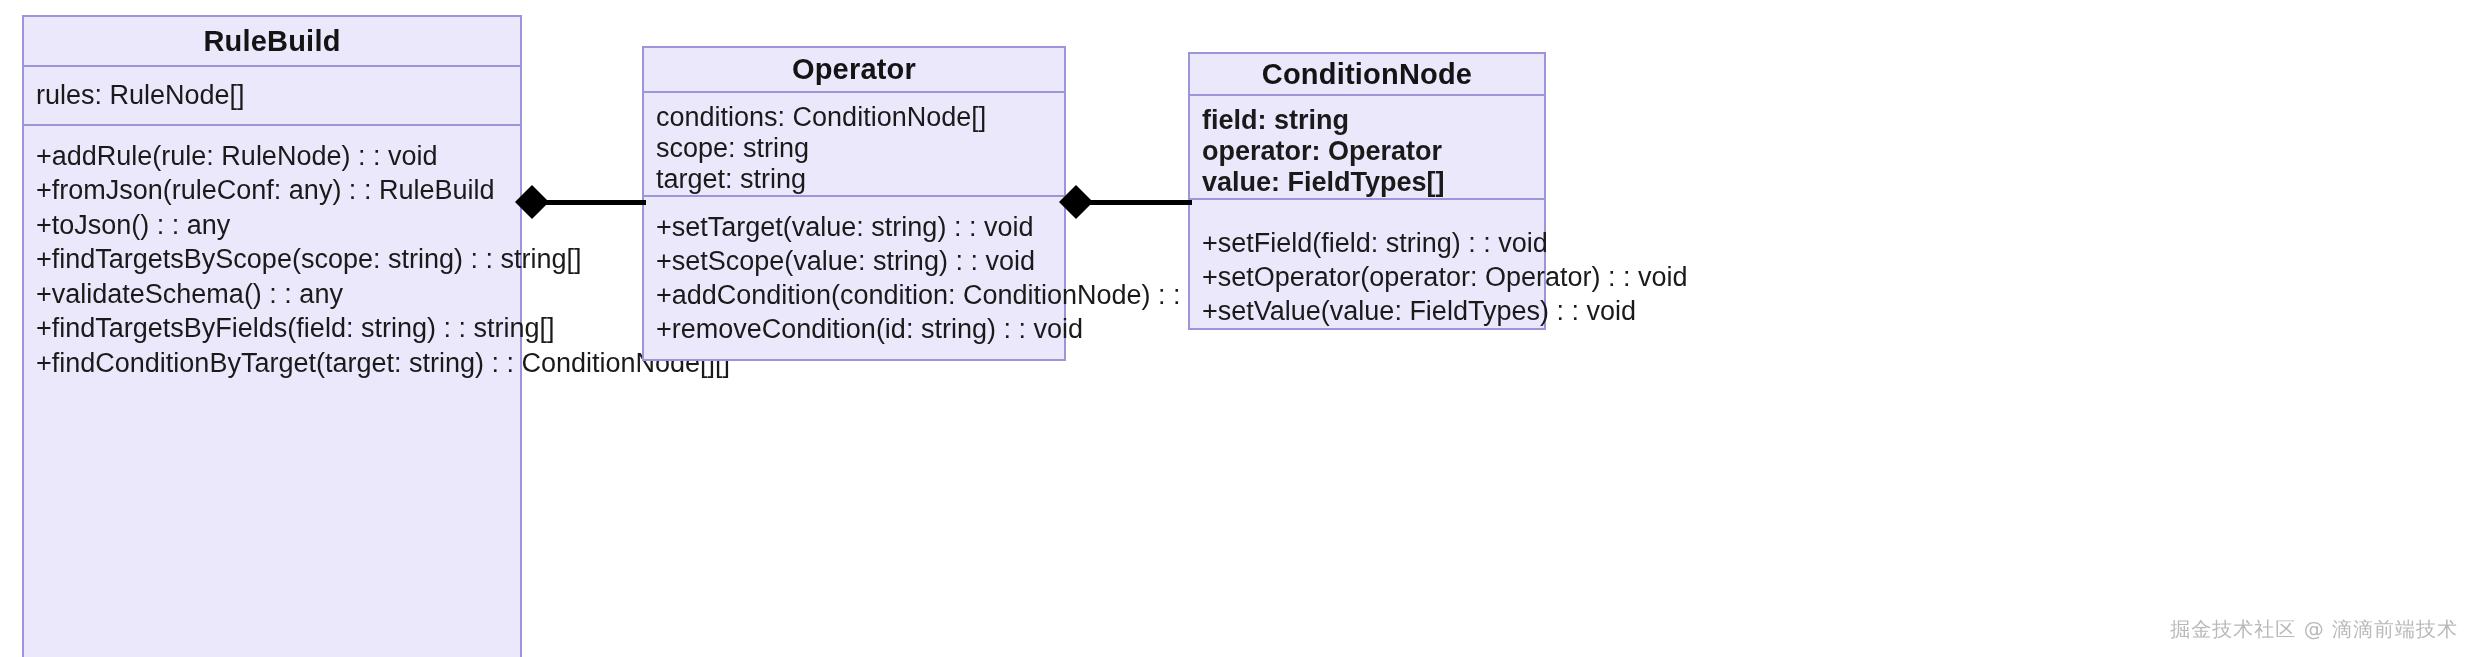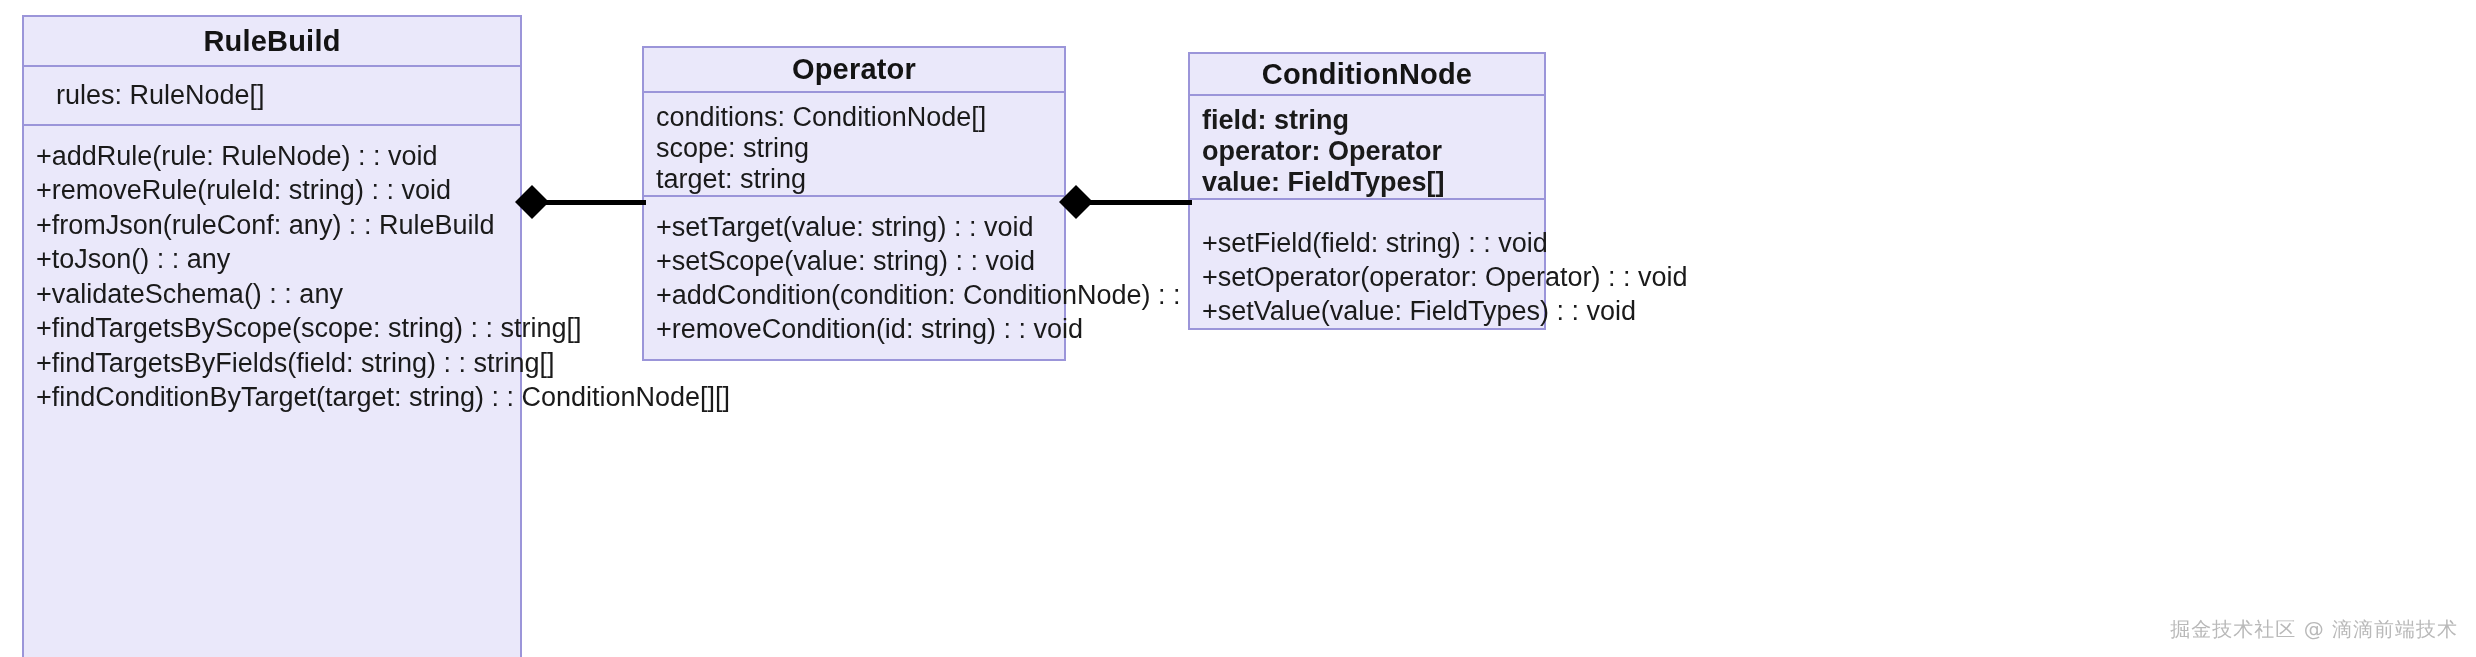--- a/index.html
+++ b/index.html
@@ -54,21 +54,21 @@
     font-size: 27px;
     color: #1a1a1a;
     line-height: 1.0;
     white-space: nowrap;
     padding: 2px 0;
   }
 
   
   #class-rulebuild { left: 22px; top: 15px; width: 500px; height: 660px; }
   #class-rulebuild .class-title { height: 48px; }
-  #class-rulebuild .attrs { height: 57px; margin-left: 20px; }
+  #class-rulebuild .attrs { height: 57px; }
   #class-rulebuild .attrs .member { padding: 0; }
   #class-rulebuild .ops { flex: 1; padding-top: 13px; gap: 0px; justify-content: flex-start; }
   #class-rulebuild .ops .member { height: 34.5px; display: flex; align-items: center; }
 
   
   #class-rulenode { left: 642px; top: 46px; width: 424px; height: 315px; }
   #class-rulenode .class-title { height: 43px; }
   #class-rulenode .attrs { height: 102px; padding-top: 9px; justify-content: center; }
   #class-rulenode .attrs .member { height: 34px; display: flex; align-items: center; }
   #class-rulenode .ops { flex: 1; padding-top: 13px; justify-content: flex-start; }
@@ -121,25 +121,24 @@
 
   <div class="uml-class" id="class-rulebuild">
     <div class="class-title">RuleBuild</div>
     <div class="divider"></div>
     <div class="compartment attrs">
       <div class="member">rules: RuleNode[]</div>
     </div>
     <div class="divider"></div>
     <div class="compartment ops">
       <div class="member">+addRule(rule: RuleNode) : : void</div>
-      <div class="member">+removeRule(ruleId: string) : : void</div>
       <div class="member">+fromJson(ruleConf: any) : : RuleBuild</div>
       <div class="member">+toJson() : : any</div>
+      <div class="member">+findTargetsByScope(scope: string) : : string[]</div>
       <div class="member">+validateSchema() : : any</div>
-      <div class="member">+findTargetsByScope(scope: string) : : string[]</div>
       <div class="member">+findTargetsByFields(field: string) : : string[]</div>
       <div class="member">+findConditionByTarget(target: string) : : ConditionNode[][]</div>
     </div>
   </div>
 
   <div class="uml-class" id="class-rulenode">
     <div class="class-title">Operator</div>
     <div class="divider"></div>
     <div class="compartment attrs">
       <div class="member">conditions: ConditionNode[]</div>

